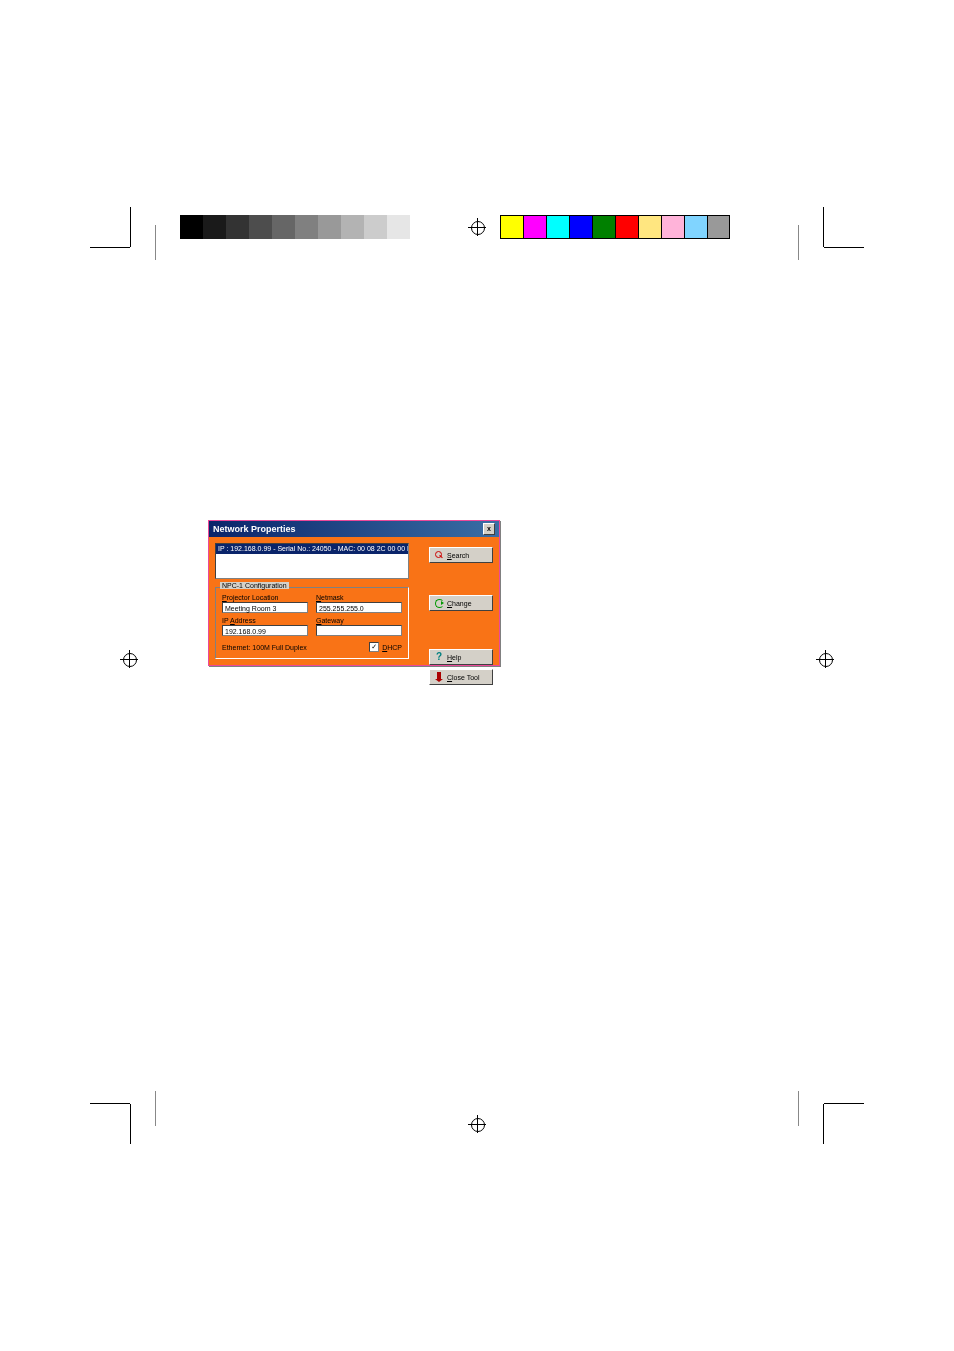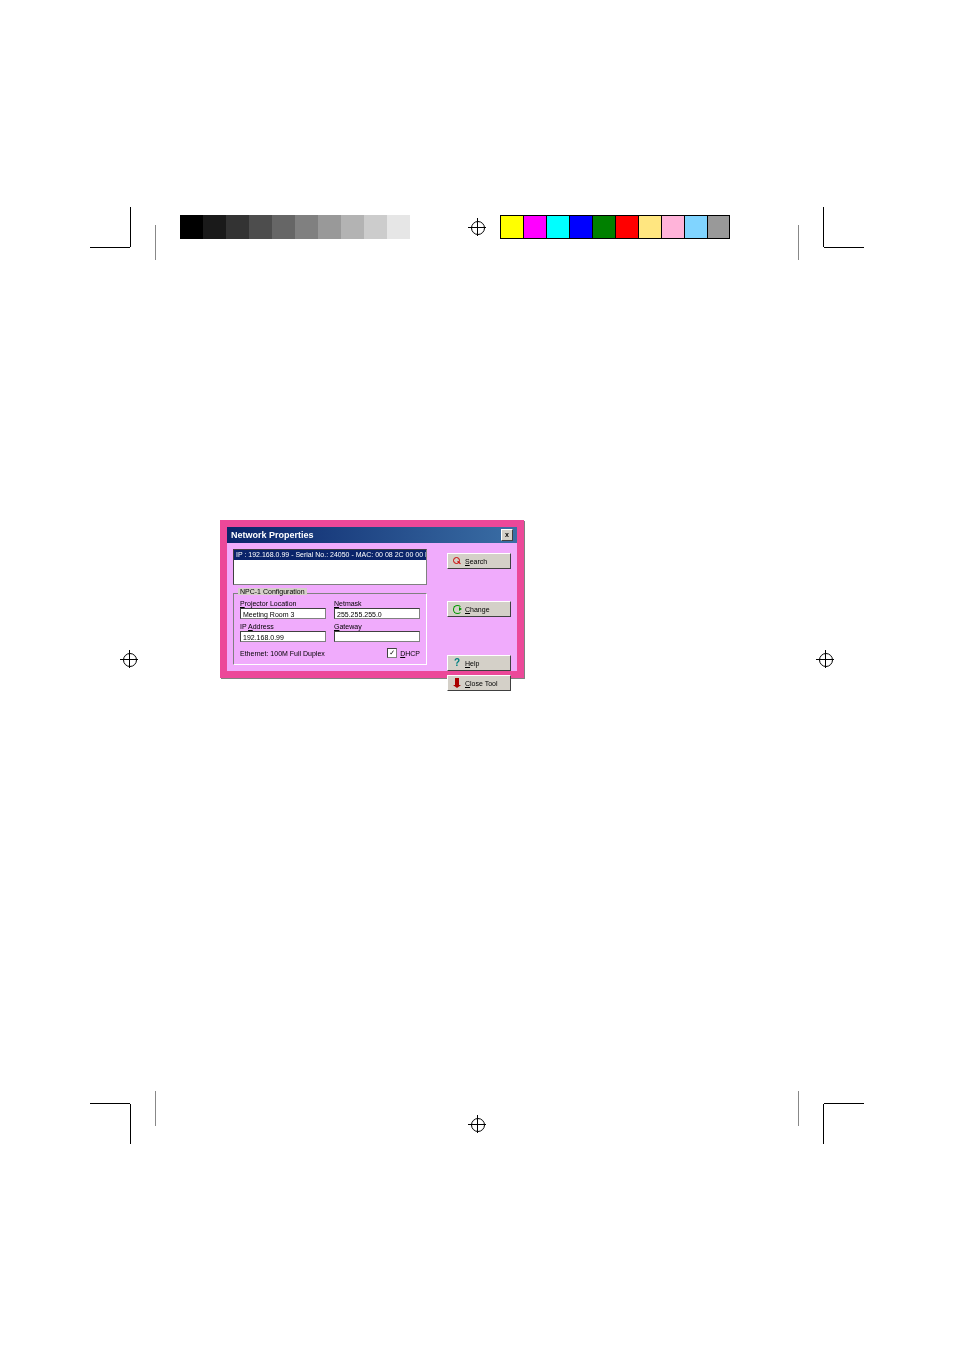--- a/index.html
+++ b/index.html
@@ -64,24 +64,24 @@
   .colorbar.gray { left: 180px; }
   .colorbar.gray div { width: 23px; height: 24px; }
   .colorbar.color { left: 500px; }
   .colorbar.color div { width: 23px; height: 24px; border-left: 1px solid #000; border-top: 1px solid #000; border-bottom: 1px solid #000; box-sizing: border-box;}
   .colorbar.color div:last-child { border-right: 1px solid #000; }
 
   
   .dialog {
     position: absolute;
     top: 520px;
-    left: 220px;
+    left: 208px;
     width: 290px;
-    background: #f0abfc;
-    border: 7px solid #ec4899;
+    background: #f97316;
+    border: 1px solid #ec4899;
     box-shadow: 1px 1px 0 #808080;
     font-size: 8px;
   }
   .titlebar {
     background: linear-gradient(to right, #0a246a, #3a6ea5);
     color: #fff;
     font-weight: bold;
     padding: 2px 4px;
     display: flex;
     justify-content: space-between;

